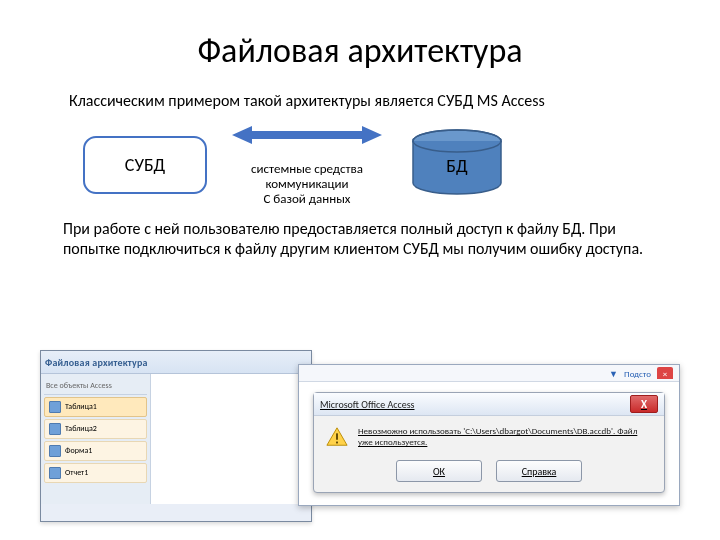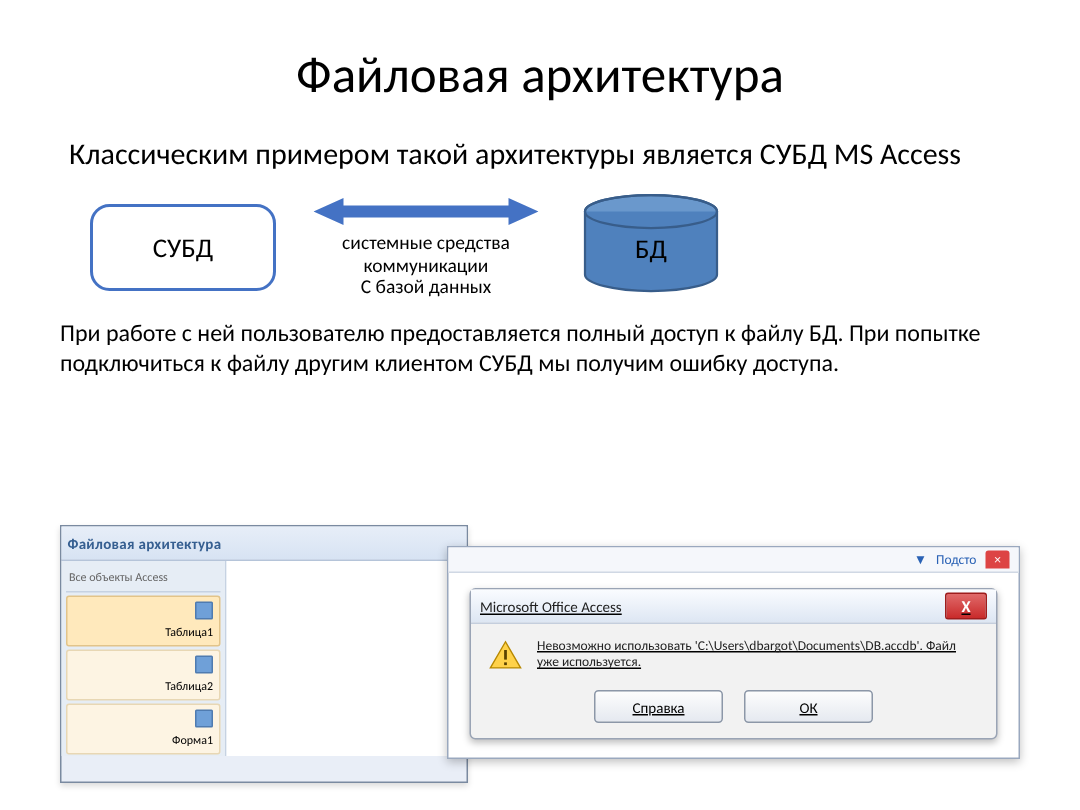--- a/index.html
+++ b/index.html
@@ -9,30 +9,30 @@
     font-family: Calibri, Arial, sans-serif;
     background: #ffffff;
     color: #000;
     overflow: hidden;
   }
   .slide {
     position: relative;
     width: 720px;
     height: 434px;
     box-sizing: border-box;
-    padding: 20px 40px;
+    padding: 20px 63px;
   }
   .title {
     font-size: 34px;
     font-weight: 400;
     text-align: center;
     margin: 10px 0 20px 0;
   }
   .intro {
-    font-size: 20px;
+    font-size: 16px;
     margin: 6px 0 14px 6px;
   }
   .diagram {
     display: flex;
     align-items: center;
     gap: 20px;
     margin: 6px 0 10px 20px;
   }
   .box {
     border: 2px solid #4472c4;
@@ -49,21 +49,21 @@
     display: flex;
     flex-direction: column;
     align-items: center;
     width: 160px;
   }
   .arrow-svg { display: block; }
   .caption {
     font-size: 13px;
     text-align: center;
     line-height: 1.15;
-    margin-top: 4px;
+    margin-top: 16px;
   }
   .cylwrap {
     display: flex;
     flex-direction: column;
     align-items: center;
   }
   .cyl-svg { display: block; }
   .cyl-label {
     position: relative;
     top: -46px;
@@ -121,27 +121,26 @@
     width: 110px;
     background:#e6edf5;
     border-right:1px solid #c6d2e2;
     padding:4px 3px;
     box-sizing:border-box;
   }
   .app .nav .navhead {
     font-size:8px; color:#666; border-bottom:1px solid #c6d2e2; padding:2px 2px 4px;
   }
   .app .nav .item {
-    display:flex; align-items:flex-end; gap:4px;
+    display:flex; align-items:flex-start; gap:4px;
     padding:3px 4px; margin-top:2px;
     background:#fdf4e3;
     border:1px solid #e8d7b4;
     border-radius:2px;
     font-size:8px;
-    flex-direction:column;
   }
   .app .nav .item.sel { background:#ffe9bc; border-color:#e2c48a; }
   .mini-icon { width:10px; height:10px; background:#6fa0d8; border:1px solid #4f7bb0; border-radius:1px; }
   .app .content {
     flex:1; background:#fff;
   }
 
   
   .panel {
     position: absolute;
@@ -262,20 +261,24 @@
               <span class="mini-icon"></span>
               <span>Таблица1</span>
             </div>
           <div class="item">
               <span class="mini-icon"></span>
               <span>Таблица2</span>
             </div>
           <div class="item">
               <span class="mini-icon"></span>
               <span>Форма1</span>
+            </div>
+          <div class="item">
+              <span class="mini-icon"></span>
+              <span>Отчет1</span>
             </div>
         </div>
         <div class="content"></div>
       </div>
     </div>
 
     <div class="panel">
       <div class="toprow">
         <span>▼</span>
         <span class="link">Подсто</span>
@@ -289,24 +292,24 @@
         <div class="dlgbody">
           <svg class="warn" viewBox="0 0 24 24">
             <polygon points="12,2 23,21 1,21" fill="#ffd24a" stroke="#b78800" stroke-width="1"></polygon>
             <rect x="11" y="8" width="2" height="7" fill="#5b4200"></rect>
             <rect x="11" y="17" width="2" height="2" fill="#5b4200"></rect>
           </svg>
           <div class="msg">Невозможно использовать 'C:\Users\dbargot\Documents\DB.accdb'. Файл уже используется.</div>
         </div>
         <div class="btnrow">
           <div class="btn">
+              <span>ОК</span>
+            </div>
+          <div class="btn">
               <span>Справка</span>
             </div>
-          <div class="btn">
-              <span>ОК</span>
-            </div>
         </div>
       </div>
     </div>
 
   </div>
 
 </div>
 
 </body></html>

